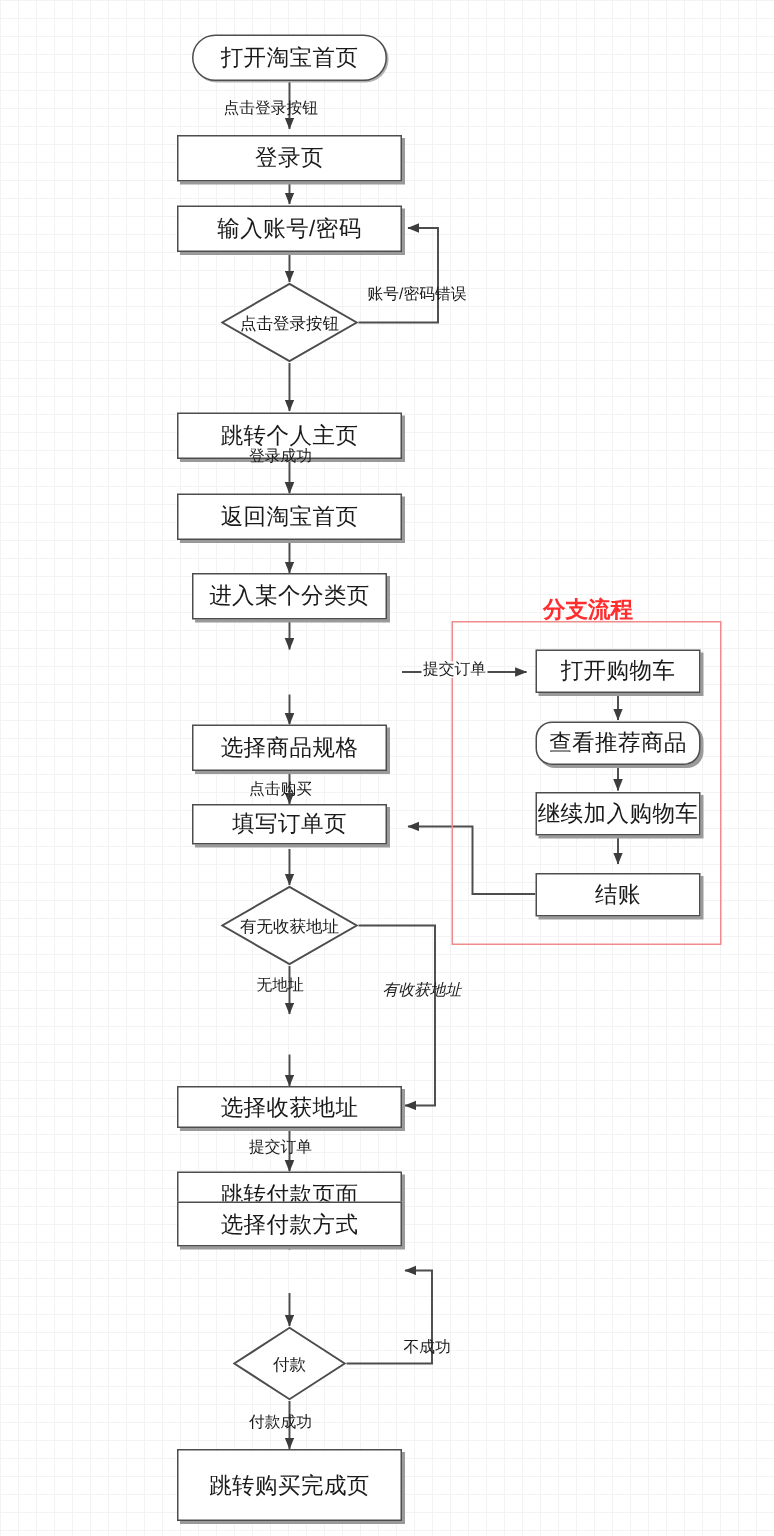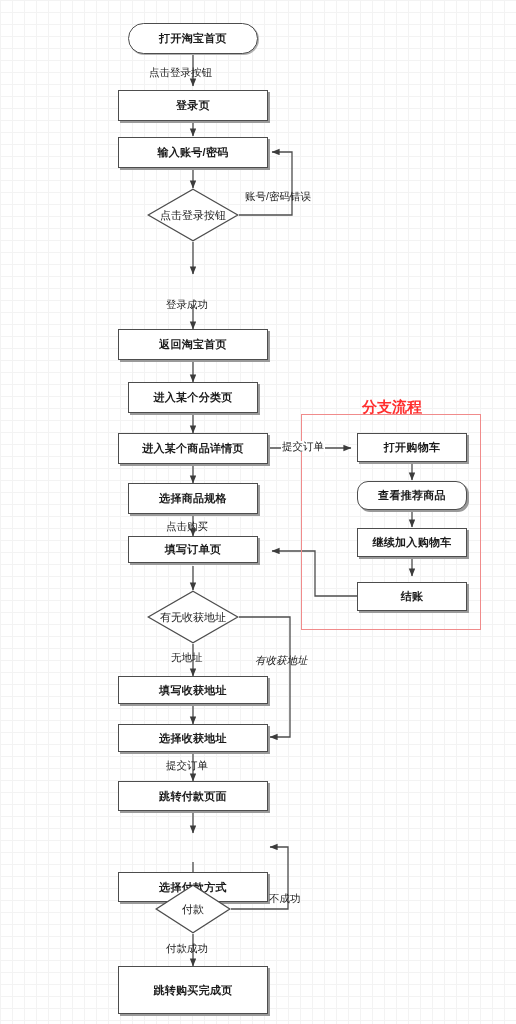--- a/index.html
+++ b/index.html
@@ -24,25 +24,24 @@
   #svg-layer{position:absolute;left:0;top:0;width:516px;height:1024px;}
 
   .node{
     position:absolute;
     box-sizing:border-box;
     background:#ffffff;
     border:1px solid #4d4d4d;
     box-shadow:2px 2px 0 0 #9a9a9a;
     display:flex;align-items:center;justify-content:center;
     color:#1a1a1a;
-    font-size:11px;
+    font-size:15px;
     line-height:1;
     letter-spacing:0.3px;
     white-space:nowrap;
-    font-weight:bold;
   }
   .node.terminal{
     border-radius:17px;
     box-shadow:1px 1px 0 0 #b0b0b0;
   }
   .diamond{
     position:absolute;
     display:flex;align-items:center;justify-content:center;
     color:#1a1a1a;
     font-size:11px;
@@ -150,45 +149,44 @@
 
   <div class="node" style="left:118px;top:137px;width:150px;height:31px;">输入账号/密码</div>
 
   <div class="diamond" style="left:147px;top:188px;width:92px;height:54px;">
     <svg class="dshape" viewBox="0 0 92 54" preserveAspectRatio="none">
       <polygon points="46,1.2 90.8,27 46,52.8 1.2,27" fill="#ffffff" stroke="#4d4d4d" stroke-width="1.3"></polygon>
     </svg>
     <span class="dtxt">点击登录按钮</span>
   </div>
 
+  <div class="node" style="left:118px;top:275px;width:150px;height:31px;">跳转个人主页</div>
 
   <div class="node" style="left:118px;top:329px;width:150px;height:31px;">返回淘宝首页</div>
 
   <div class="node" style="left:128px;top:382px;width:130px;height:31px;">进入某个分类页</div>
 
-  <div class="node" style="left:118px;top:433px;width:150px;height:31px;">进入某个商品详情页</div>
 
   <div class="node" style="left:128px;top:483px;width:130px;height:31px;">选择商品规格</div>
 
   <div class="node" style="left:128px;top:536px;width:130px;height:27px;">填写订单页</div>
 
   <div class="diamond" style="left:147px;top:590px;width:92px;height:54px;">
     <svg class="dshape" viewBox="0 0 92 54" preserveAspectRatio="none">
       <polygon points="46,1.2 90.8,27 46,52.8 1.2,27" fill="#ffffff" stroke="#4d4d4d" stroke-width="1.3"></polygon>
     </svg>
     <span class="dtxt">有无收获地址</span>
   </div>
 
-  <div class="node" style="left:118px;top:676px;width:150px;height:28px;">填写收获地址</div>
 
   <div class="node" style="left:118px;top:724px;width:150px;height:28px;">选择收获地址</div>
 
   <div class="node" style="left:118px;top:781px;width:150px;height:30px;">跳转付款页面</div>
 
-  <div class="node" style="left:118px;top:872px;width:150px;height:30px;">选择付款方式</div>
+  <div class="node" style="left:118px;top:801px;width:150px;height:30px;">选择付款方式</div>
 
   <div class="diamond" style="left:155px;top:884px;width:76px;height:50px;">
     <svg class="dshape" viewBox="0 0 76 50" preserveAspectRatio="none">
       <polygon points="38,1.2 74.8,25 38,48.8 1.2,25" fill="#ffffff" stroke="#4d4d4d" stroke-width="1.3"></polygon>
     </svg>
     <span class="dtxt">付款</span>
   </div>
 
   <div class="node" style="left:118px;top:966px;width:150px;height:48px;">跳转购买完成页</div>
 

